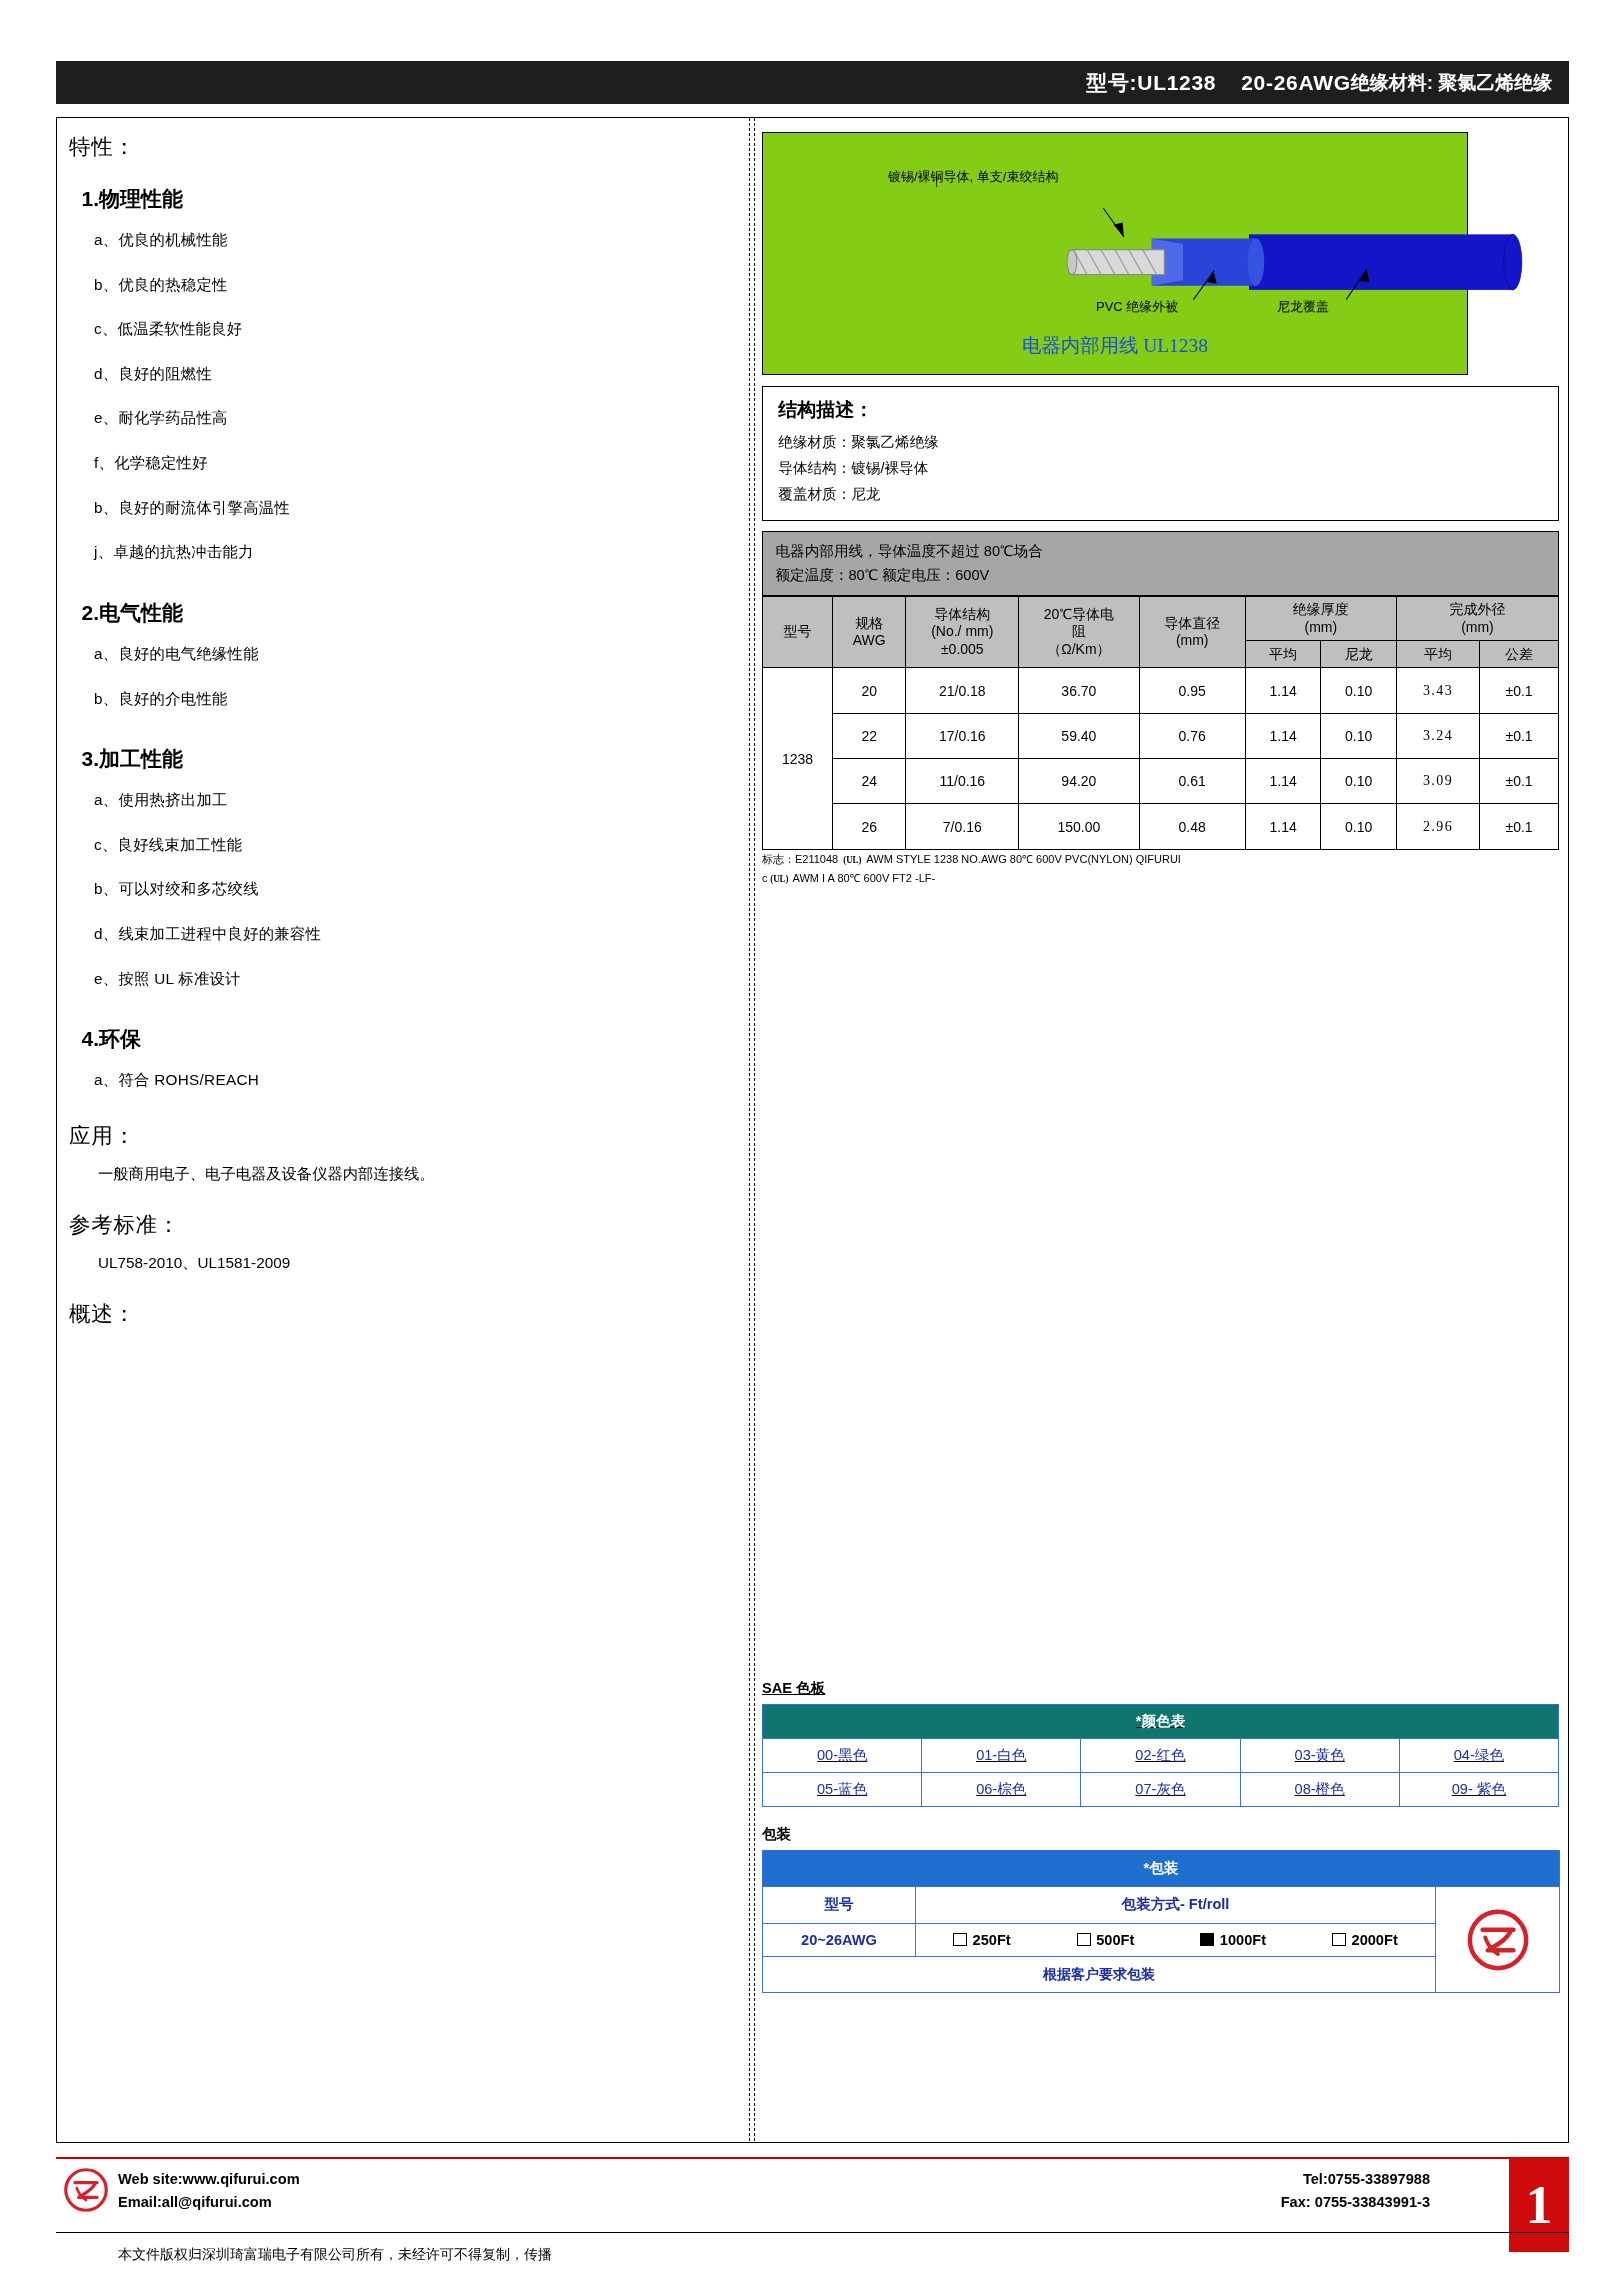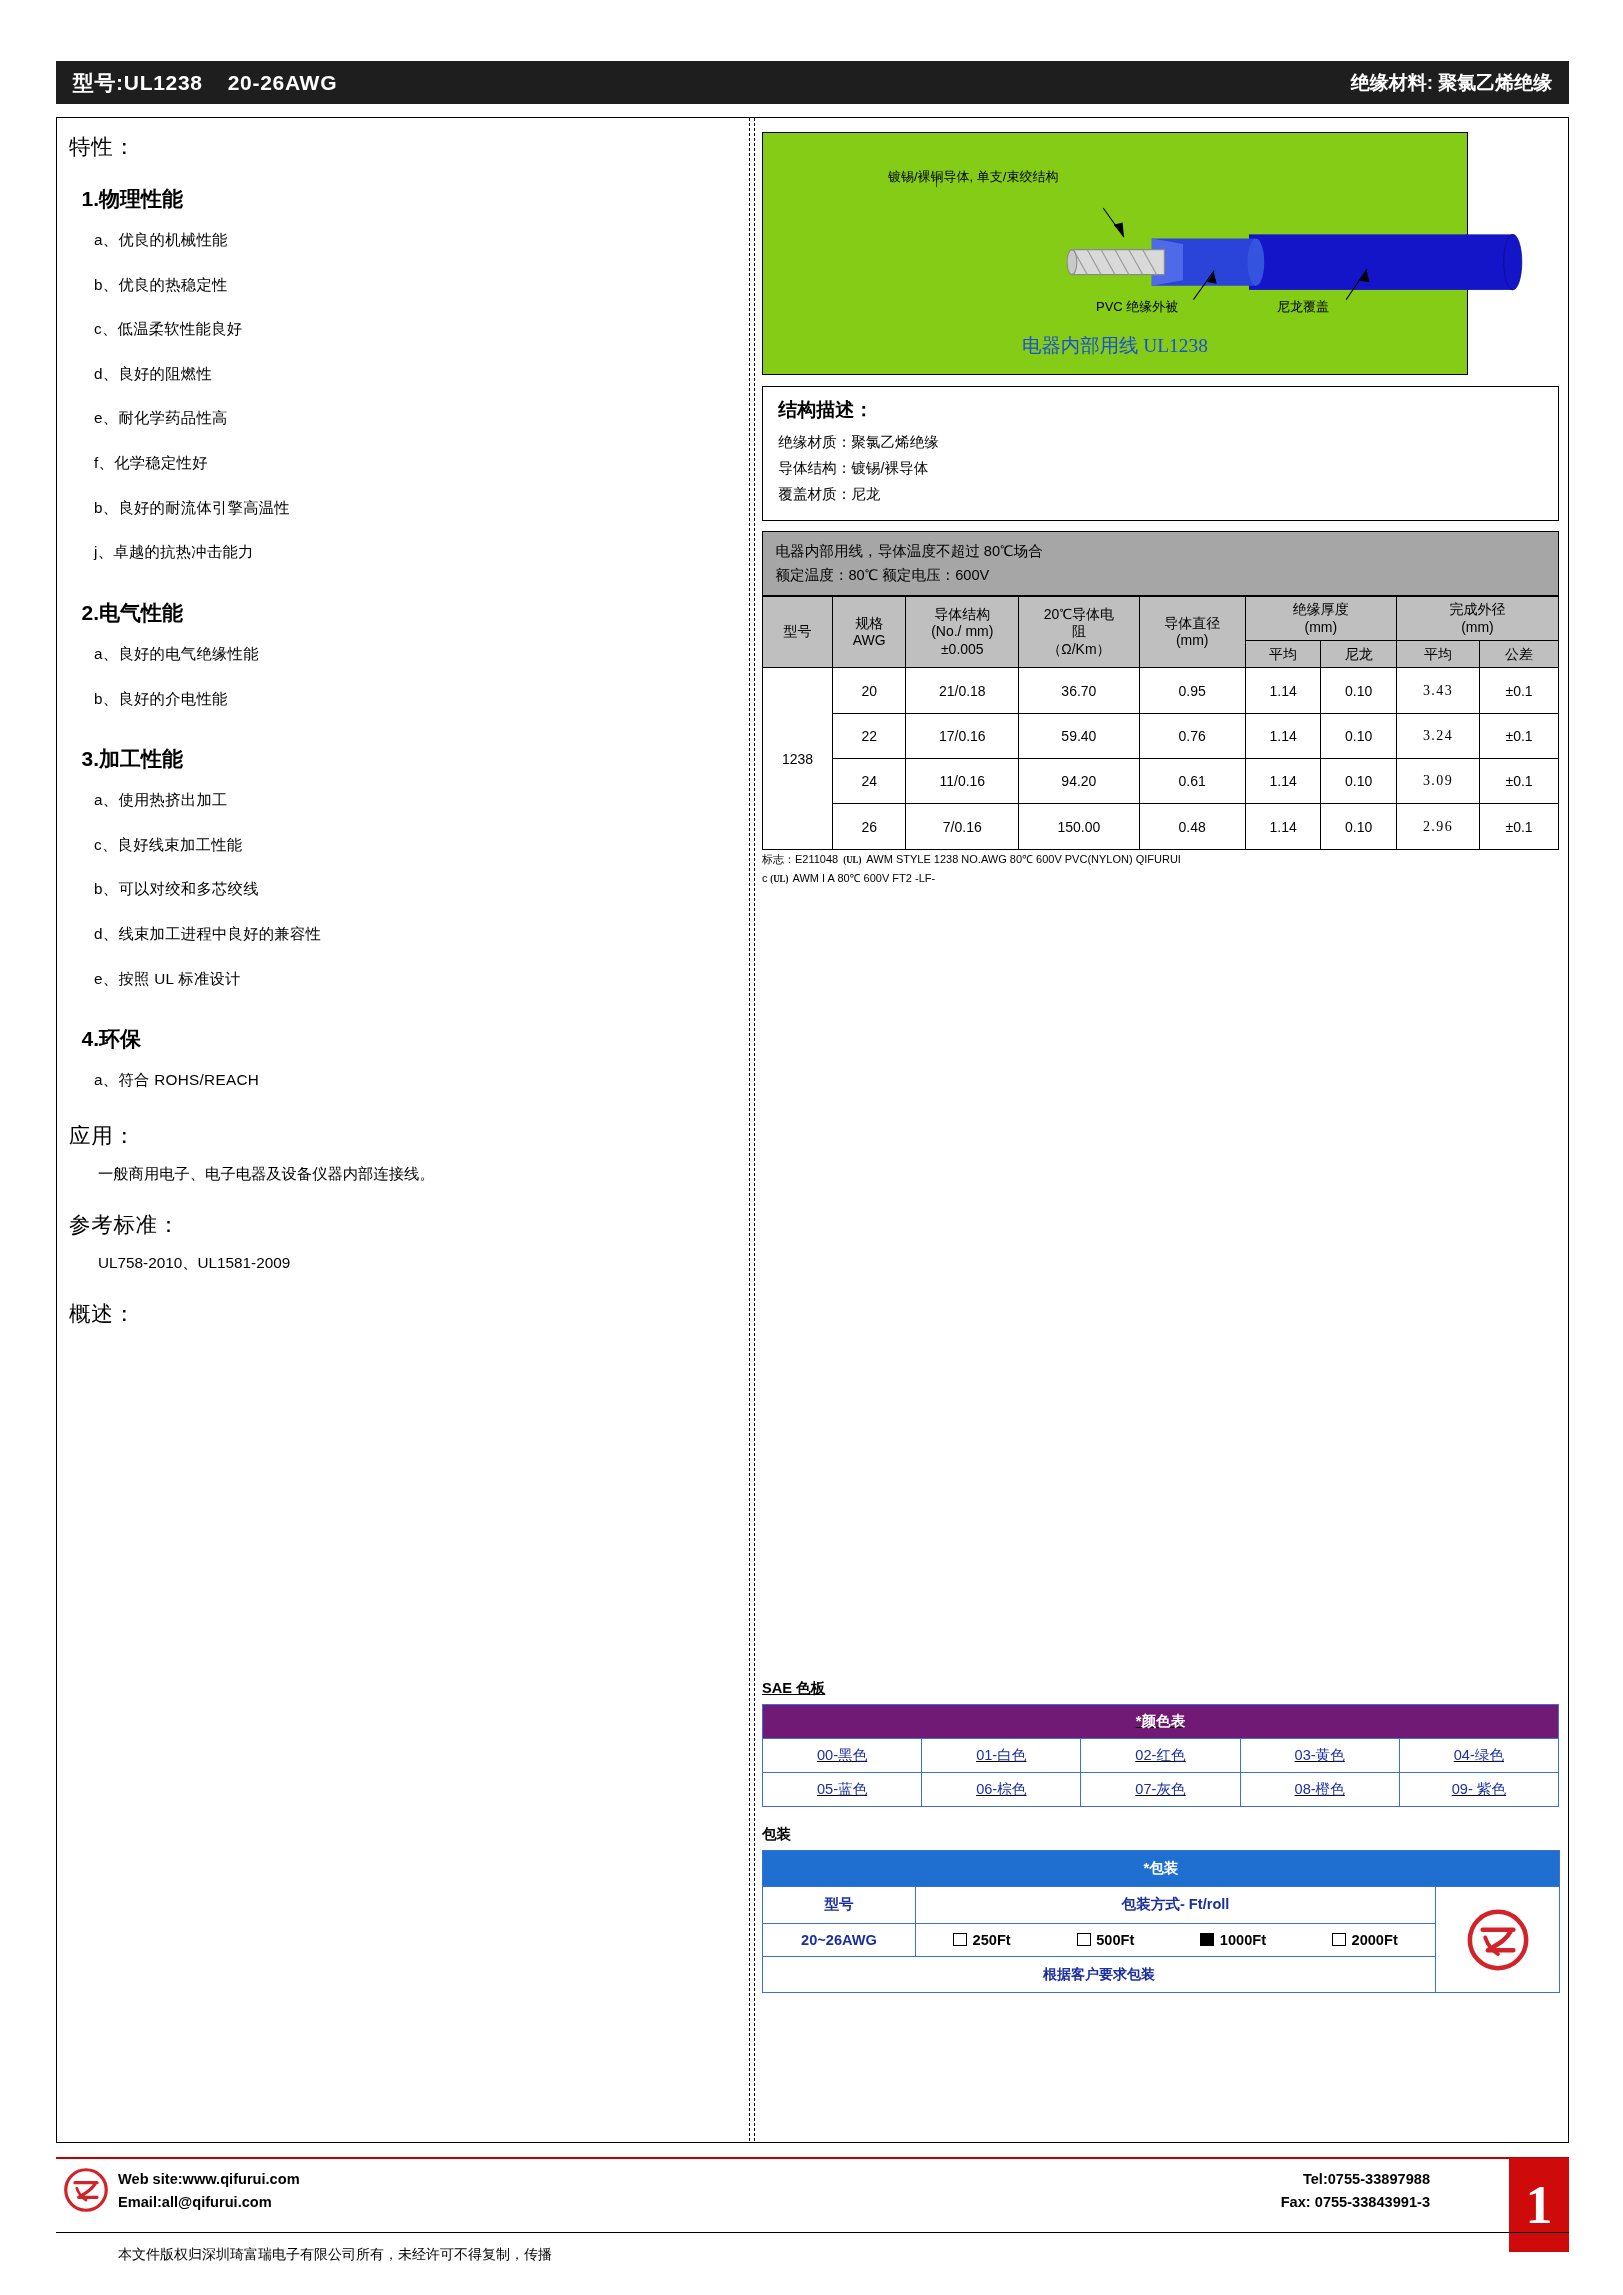--- a/index.html
+++ b/index.html
@@ -27,21 +27,21 @@
   .header {
     position: absolute;
     left: 56px;
     top: 61px;
     width: 1513px;
     height: 43px;
     background: #1e1e1e;
     color: #ffffff;
     display: flex;
     align-items: center;
-    justify-content: space-between;
+    justify-content: flex-end;
     padding: 0 16.7px;
     box-sizing: border-box;
   }
   .header-left {
     display: flex;
     align-items: baseline;
     gap: 25px;
     font-size: 21px;
     font-weight: bold;
     letter-spacing: 0.7px;
@@ -194,21 +194,21 @@
     font-weight: bold;
     transform: scaleX(0.8);
     font-family: "Liberation Serif", serif;
   }
 
   
   .sae-wrap { position: absolute; left: 762px; top: 1679px; width: 797px; text-decoration: underline; }
   .sae-label { font-size: 14.6px; font-weight: bold; margin-bottom: 5.6px; }
   table.sae { border-collapse: collapse; width: 797px; font-size: 14.6px; table-layout: fixed; }
   table.sae td, table.sae th { border: 0.7px solid #3b6fd4; padding: 7px 4.2px; text-align: center; }
-  table.sae th { background: #701a75; color: #fff; font-weight: bold; }
+  table.sae th { background: #0f766e; color: #fff; font-weight: bold; }
   table.sae td { color: #1b2fa0; }
 
   .pack-wrap { position: absolute; left: 762px; top: 1825px; width: 797px; }
   .pack-label { font-size: 14.6px; font-weight: bold; margin-bottom: 5.6px; }
   table.pack { border-collapse: collapse; width: 797px; font-size: 14.6px; table-layout: fixed; }
   table.pack th, table.pack td { border: 0.7px solid #3b6fd4; text-align: center; padding: 8.3px 4.2px; }
   table.pack th.blue { background: #1f6fd0; color: #fff; font-weight: bold; }
   table.pack td { color: #1b2fa0; font-weight: bold; }
   .pack-note { color: #1b2fa0; font-size: 14px; text-align: left; padding-left: 9.7px; font-weight: normal; }
   .chk { display: inline-block; width: 11.8px; height: 11.8px; border: 1.4px solid #000; vertical-align: -1.4px; margin-right: 5.6px; background: #fff; }

